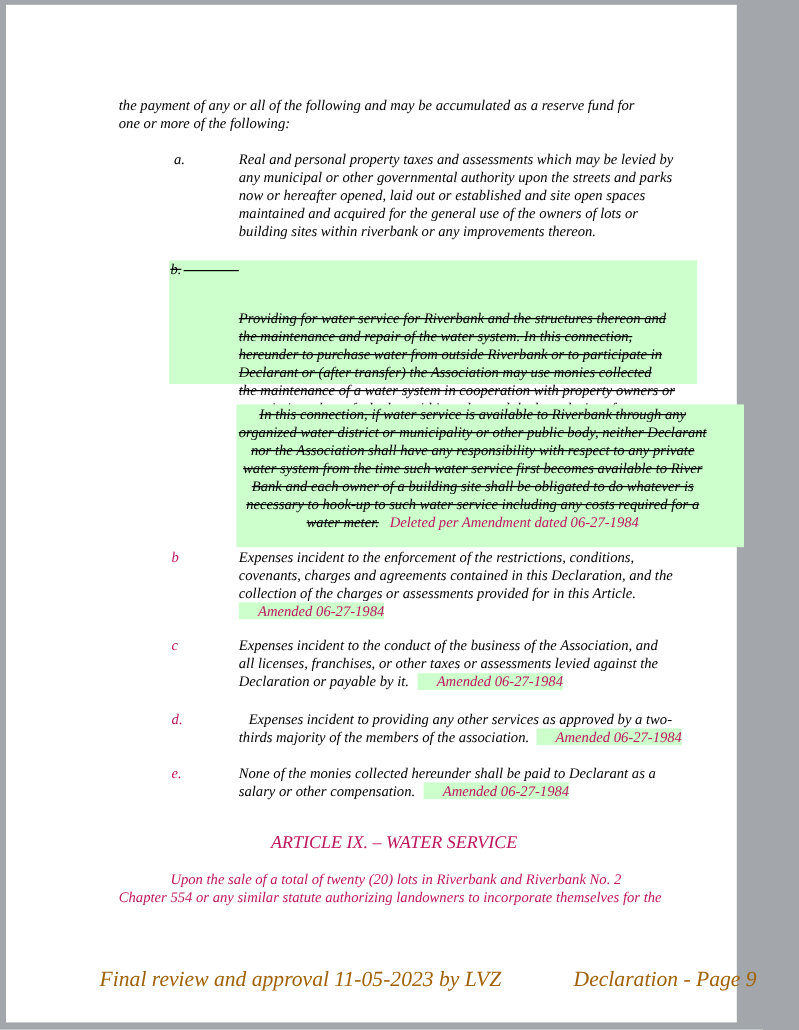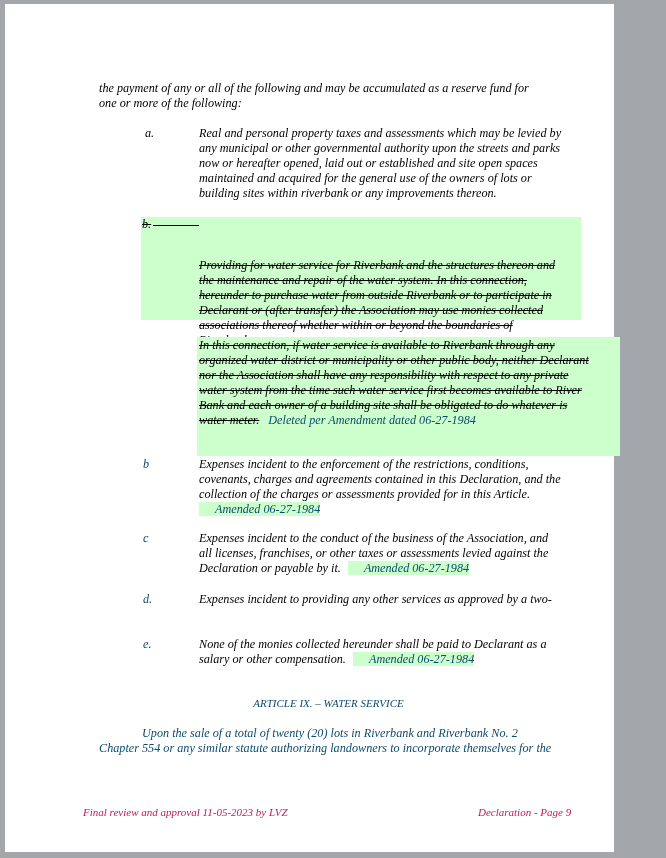--- a/index.html
+++ b/index.html
@@ -8,29 +8,29 @@
     background: #a3a6aa;
     position: relative;
     font-family: "Liberation Serif", "DejaVu Serif", serif;
   }
   .page {
     position: absolute; left: 5px; top: 4px;
     width: 609px; height: 848px;
     background: #ffffff;
     font-style: italic;
   }
-  .abs { position: absolute; white-space: nowrap; font-size: 11px; color: #000; line-height: 15px; }
-  .green { color: #0c4a6e; }
+  .abs { position: absolute; white-space: nowrap; font-size: 15px; color: #000; line-height: 15px; }
+  .green { color: #be185d; }
   .hl { background: #ccffcc; padding-left: 16px; }
   .block { position: absolute; background: #ccffcc; }
   .strike { text-decoration: line-through; }
   .para { position: absolute; font-size: 12.2px; line-height: 15px; }
   .para div { white-space: nowrap; }
   .marker { position: absolute; font-size: 12.2px; line-height: 15px; }
-  .footer { position: absolute; font-size: 11px; color: #be185d; white-space: nowrap; }
+  .footer { position: absolute; font-size: 18px; color: #a16207; white-space: nowrap; }
   .tabline { position: absolute; height: 1px; background: #000; }
 </style>
 </head>
 <body>
 
 <div class="page">
 
   <div class="para" style="left:94px; top:77px;">
     <div>the payment of any or all of the following and may be accumulated as a reserve fund for</div>
     <div>one or more of the following:</div>
@@ -46,31 +46,33 @@
   </div>
 
   <div class="block" style="left:136px; top:213px; width:440px; height:103px;"></div>
   <div class="marker strike" style="left:137px; top:213px;">b.</div>
   <div class="tabline" style="left:148px; top:221px; width:46px;"></div>
   <div class="para strike" style="left:194px; top:213px;margin-top:41px;">
     <div>Providing for water service for Riverbank and the structures thereon and</div>
     <div>the maintenance and repair of the water system.  In this connection,</div>
     <div>hereunder to purchase water from outside Riverbank or to participate in</div>
     <div>Declarant or (after transfer) the Association may use monies collected</div>
+    <div>the maintenance of a water system in cooperation with property owners or</div>
     <div>associations thereof whether within or beyond the boundaries of</div>
     <div>Riverbank.</div>
   </div>
 
   <div class="block" style="left:192px; top:333px; width:423px; height:119px;"></div>
-  <div class="para" style="left:194px; top:334px;">
+  <div class="para" style="left:194px; top:334px;text-align:center;">
     <div class="strike">In this connection, if water service is available to Riverbank through any</div>
     <div class="strike">organized water district or municipality or other public body, neither Declarant</div>
     <div class="strike">nor the Association shall have any responsibility with respect to any private</div>
     <div class="strike">water system from the time  such water service first becomes available to River</div>
     <div class="strike">Bank and each owner of a building site shall be obligated to do whatever is</div>
+    <div class="strike">necessary to hook-up to such water service including any costs required for a</div>
     <div>
       <span class="strike">water meter.</span>
       <span class="green" style="margin-left:6px;">Deleted per Amendment dated 06-27-1984</span>
     </div>
   </div>
 
   <div class="marker green" style="left:138px; top:453px;">b</div>
   <div class="para" style="left:194px; top:453px;">
     <div>Expenses incident to the enforcement of the restrictions, conditions,</div>
     <div>covenants, charges and agreements contained in this Declaration, and the</div>
@@ -84,20 +86,24 @@
     <div>all licenses, franchises, or other taxes or assessments levied against the</div>
     <div>
       <span>Declaration or payable by it.</span>
       <span class="green hl" style="margin-left:4px;">Amended 06-27-1984</span>
     </div>
   </div>
 
   <div class="marker green" style="left:138px; top:588px;">d.</div>
   <div class="para" style="left:194px; top:588px;text-align:center;">
     <div>Expenses incident to providing any other services as approved by a two-</div>
+    <div>
+      <span>thirds majority of the members of the association.</span>
+      <span class="green hl" style="margin-left:3px;">Amended 06-27-1984</span>
+    </div>
   </div>
 
   <div class="marker green" style="left:138px; top:633px;">e.</div>
   <div class="para" style="left:194px; top:633px;">
     <div>None of the monies collected hereunder shall be paid to Declarant as a</div>
     <div>
       <span>salary or other compensation.</span>
       <span class="green hl" style="margin-left:4px;">Amended 06-27-1984</span>
     </div>
   </div>

